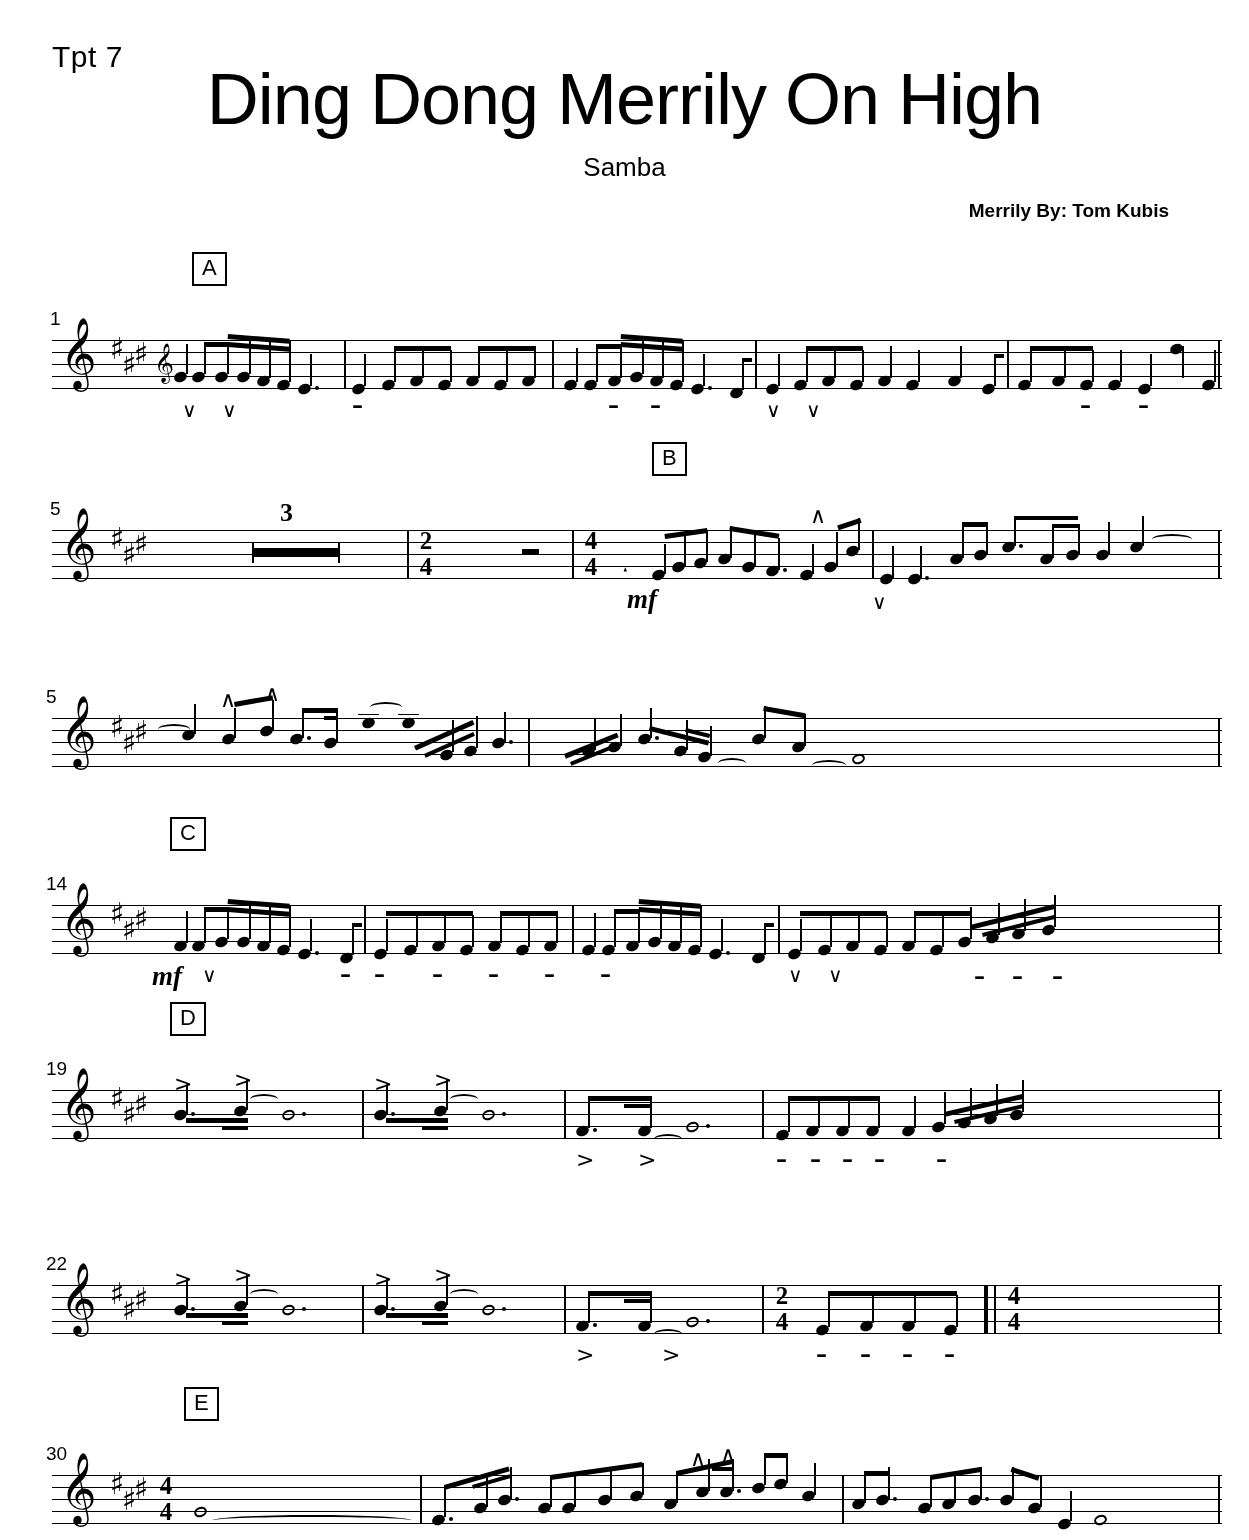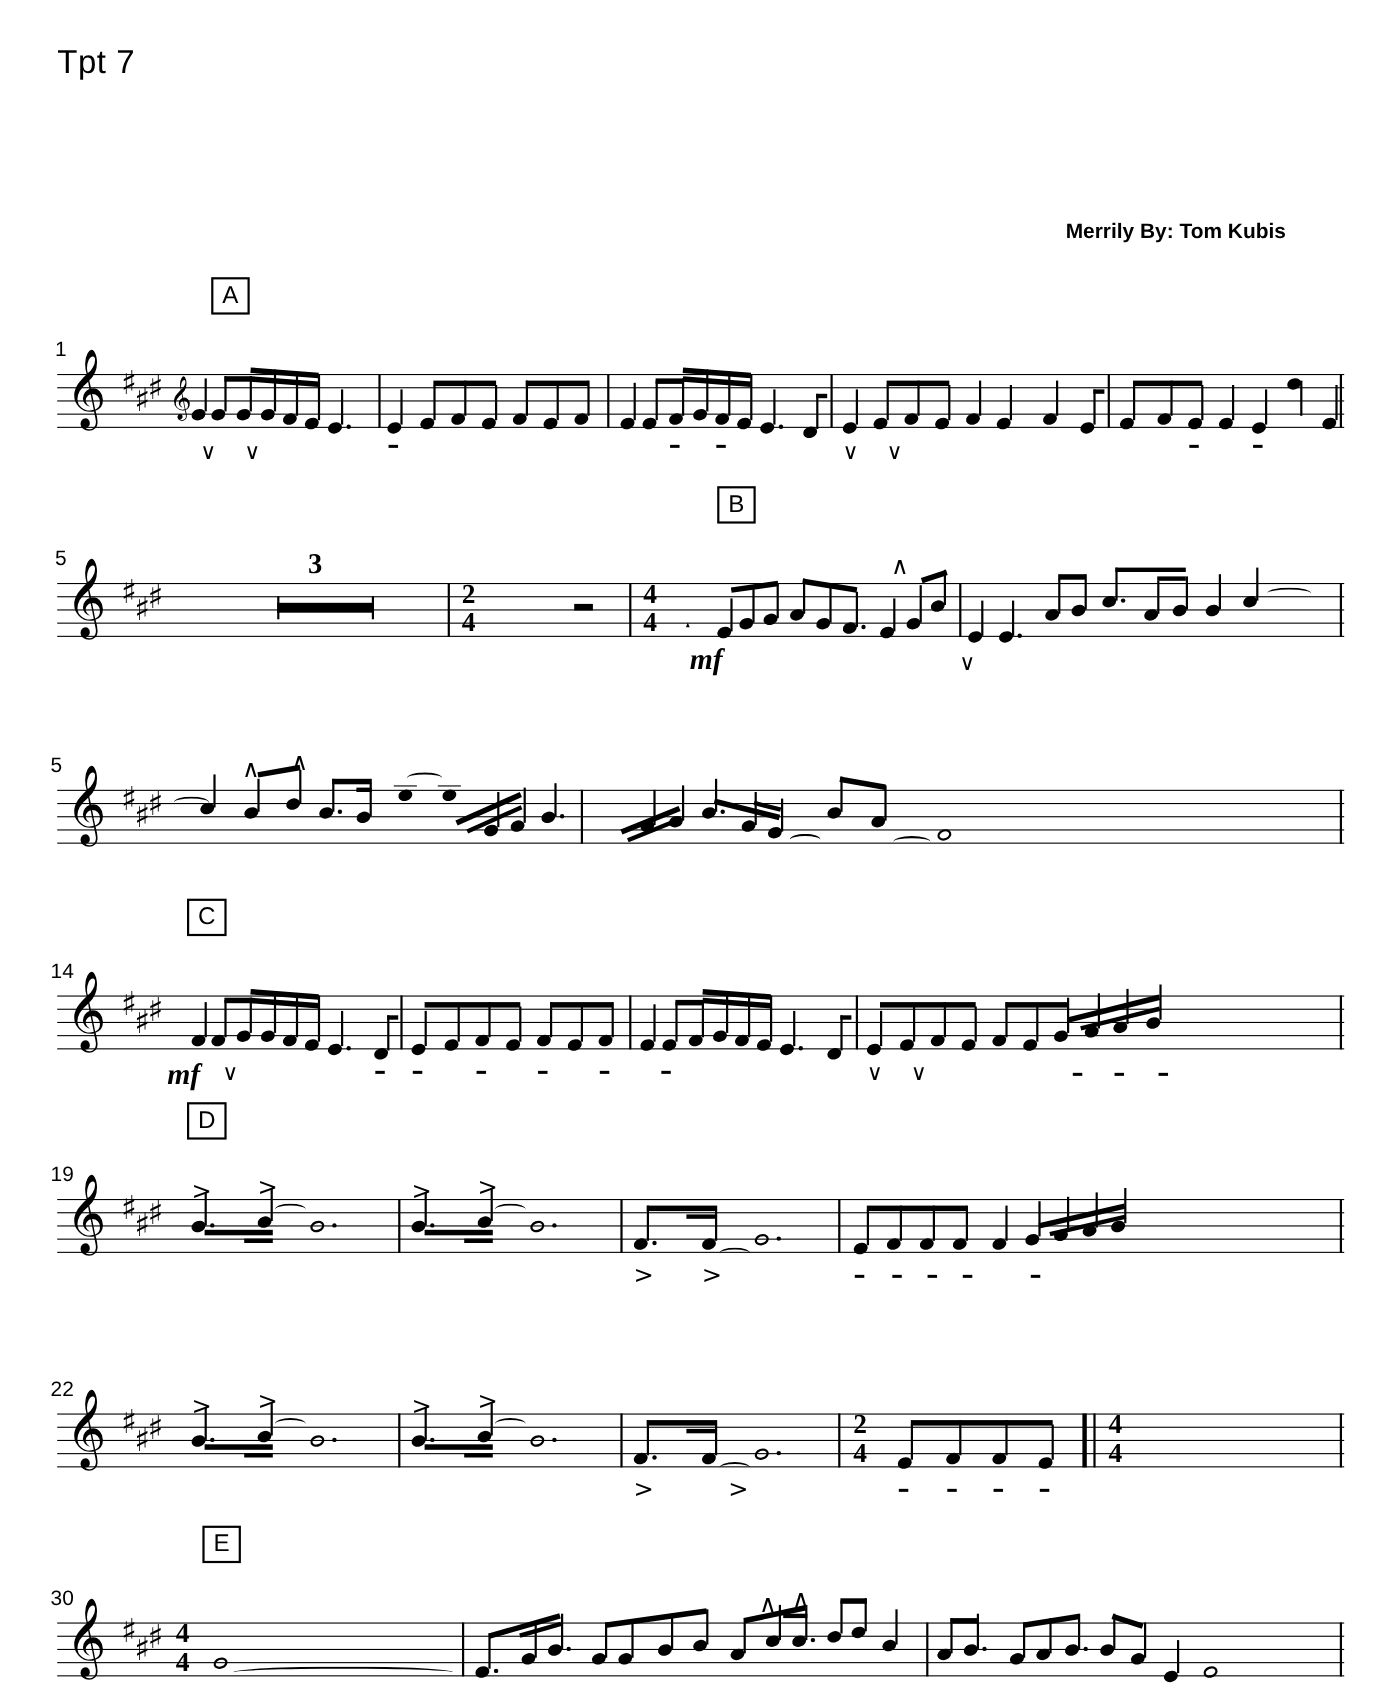--- a/index.html
+++ b/index.html
@@ -248,20 +248,22 @@
     height: 21px;
     background: #000;
   }
 </style>
 </head>
 <body>
 
 <div class="page">
 
   <div class="part-label">Tpt 7</div>
+  <div class="title">Ding Dong Merrily On High</div>
+  <div class="subtitle">Samba</div>
   <div class="arranger">Merrily By: Tom Kubis</div>
 
   <div class="system" style="top:340px;">
     <div class="staff">
       <div class="line l0"></div>
         <div class="line l1"></div>
         <div class="line l2"></div>
         <div class="line l3"></div>
         <div class="line l4"></div>
     </div>

